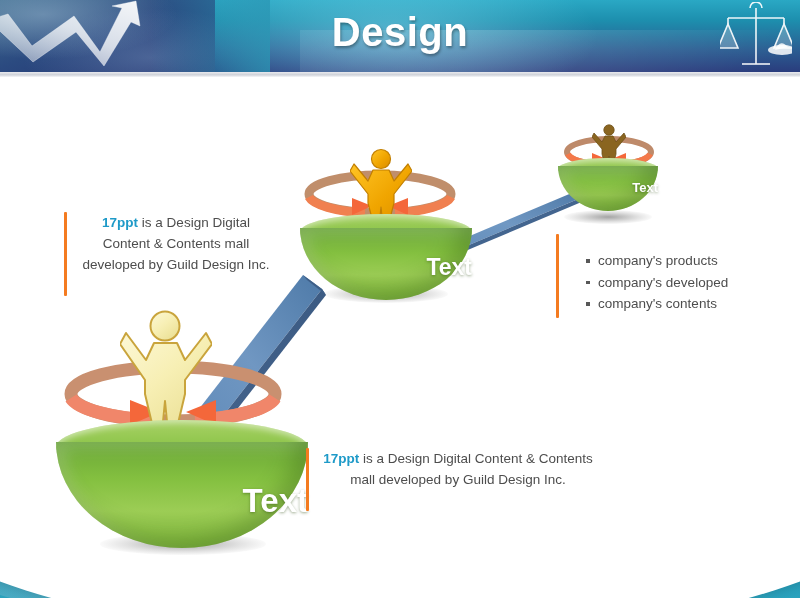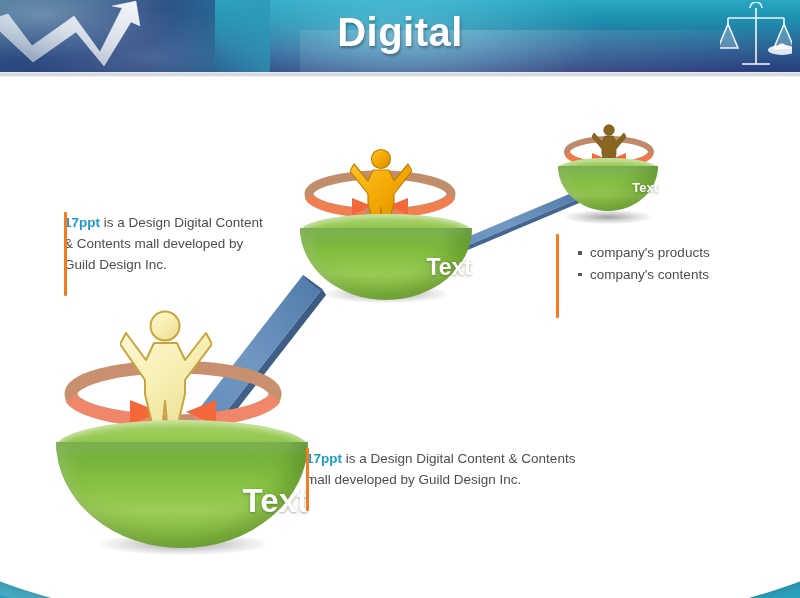--- a/index.html
+++ b/index.html
@@ -98,33 +98,35 @@
   
   .textblock { position: absolute; }
   .bar {
     position: absolute;
     left: 0; top: 0;
     width: 3px;
     background: #F47B20;
     border-radius: 1px;
   }
   .tb-body {
+    margin-left: 14px;
     font-size: 13.5px;
     line-height: 21px;
     color: #4d4d4d;
+    text-align: center;
   }
   .brand {
     color: #1E9AC8;
     font-weight: bold;
   }
 
   .bullets {
     position: absolute;
     list-style: none;
-    margin: 8px; padding: 0 0 0 14px;
+    margin: 16px; padding: 0 0 0 14px;
     font-size: 13.5px;
     line-height: 21.5px;
     color: #4d4d4d;
   }
   .bullets li { position: relative; padding-left: 12px; }
   .bullets li::before {
     content: "";
     position: absolute;
     left: 0; top: 9px;
     width: 3.5px; height: 3.5px;
@@ -202,21 +204,21 @@
         <line x1="8" y1="16" x2="8" y2="22"></line>
         <line x1="64" y1="16" x2="64" y2="22"></line>
         <path d="M 8 22 L -2 46 L 18 46 Z" fill="rgba(255,255,255,0.25)"></path>
         <path d="M 64 22 L 54 46 L 74 46 Z" fill="rgba(255,255,255,0.25)"></path>
         <path d="M 30 6 a 6 6 0 0 1 12 0"></path>
       </g>
       <ellipse cx="62" cy="48" rx="14" ry="5" fill="rgba(255,255,255,0.85)"></ellipse>
       <path d="M 55 48 q 5 -12 13 -3" fill="rgba(255,255,255,0.85)"></path>
     </svg>
 
-    <div class="header-title">Digital</div>
+    <div class="header-title">Design</div>
   </div>
   <div class="header-underline"></div>
 
   <svg class="connector-svg" width="800" height="598">
     <defs>
       <linearGradient id="ribbon1" x1="0" y1="1" x2="1" y2="0">
         <stop offset="0%" stop-color="#5E89B8"></stop>
         <stop offset="50%" stop-color="#7097C2"></stop>
         <stop offset="100%" stop-color="#4E7AA8"></stop>
       </linearGradient>
@@ -342,17 +344,18 @@
     <div class="bar" style="height:63px;"></div>
     <div class="tb-body">
       <span class="brand">17ppt</span><span> is a Design Digital Content &amp; Contents mall developed by Guild Design Inc.</span>
     </div>
   </div>
 
   <div class="textblock" style="left:556px; top:234px; width:215px;">
     <div class="bar" style="height:84px;"></div>
     <ul class="bullets" style="position:relative;">
       <li>company's products</li>
+      <li>company's developed</li>
       <li>company's contents</li>
     </ul>
   </div>
 
 </div>
 
 </body></html>

